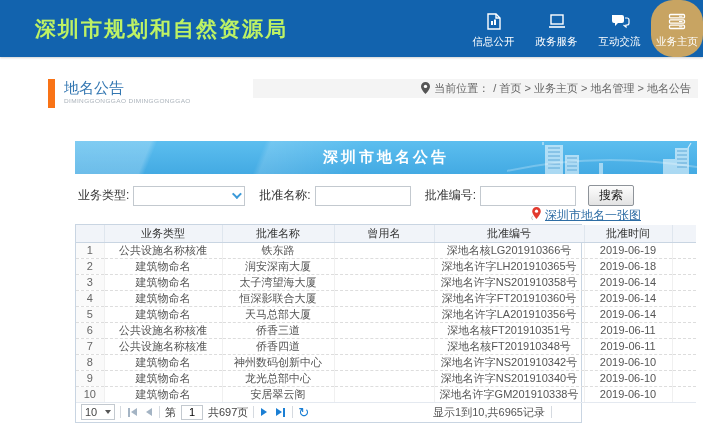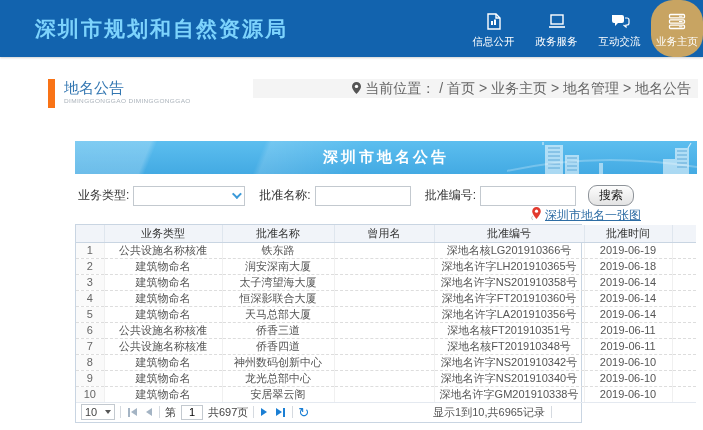--- a/index.html
+++ b/index.html
@@ -2,37 +2,37 @@
 <html><head>
 <meta charset="utf-8">
 <style>
   * { margin:0; padding:0; box-sizing:border-box; }
   html,body { width:703px; height:430px; background:#fff; overflow:hidden;
     font-family:"Liberation Sans","DejaVu Sans",sans-serif; }
 
   
   .header { height:57px; background:#1263AE; display:flex; align-items:stretch;
     box-shadow:0 1px 2px rgba(0,0,0,.18); }
-  .header-title { align-self:center; margin-left:35px; color:#7dd3fc; font-size:21px;
+  .header-title { align-self:center; margin-left:35px; color:#bef264; font-size:21px;
     font-weight:bold; letter-spacing:2px; font-family:"Liberation Serif","DejaVu Serif",serif; }
   .nav { margin-left:auto; display:flex; }
   .nav-item { width:63px; display:flex; flex-direction:column; align-items:center;
     justify-content:center; gap:4px; color:#fff; font-size:10.5px; cursor:pointer; padding-top:4px; }
   .nav-item.active { background:#C8A462; width:52px;border-radius:22px; }
   .nav-icon { width:20px; height:18px; display:flex; align-items:center; justify-content:center; }
 
   
   .crumb-row { margin-top:22px; display:flex; align-items:flex-start; }
   .sec-title-block { margin-left:48px; border-left:7px solid #f97316; padding-left:9px; }
   .sec-title { color:#3276B1; font-size:15px; line-height:17px; }
   .sec-sub { color:#AAB2BA; font-size:9px; letter-spacing:.5px;
     transform:scale(.72,.6); transform-origin:left top; white-space:nowrap; margin-top:2px; }
   .crumb-bar { margin-left:auto; margin-right:5px; width:445px; height:19px; background:#F4F4F4;
     display:flex; align-items:center; justify-content:flex-end; padding-right:7px;
-    font-size:14px; color:#666; gap:4px; }
+    font-size:11px; color:#666; gap:4px; }
   .crumb-bar .pin { flex:0 0 auto; }
 
   
   .banner { position:relative; margin:33px 6px 0 75px; width:622px; height:33px;
     background:linear-gradient(180deg,#5CBEEF 0%,#43AAE3 100%); overflow:hidden; }
   .banner::before { content:""; position:absolute; inset:0;
     background:linear-gradient(112deg, rgba(255,255,255,.22) 12%, rgba(255,255,255,0) 13%,
       rgba(255,255,255,0) 30%, rgba(255,255,255,.15) 31%, rgba(255,255,255,0) 46%); }
   .banner-title { position:absolute; left:0; right:0; top:0; bottom:0; display:flex;
     align-items:center; justify-content:center; color:#fff; font-size:15px; font-weight:bold;
@@ -44,21 +44,21 @@
     align-items:center; font-size:12px; color:#333; }
   .f-label { margin-right:4px; }
   .f-select { width:112px; height:20px; border:1px solid #C3C9CF; background:#fff;
     display:flex; align-items:center; justify-content:flex-end; padding-right:5px; cursor:pointer; }
   .chev { width:7px; height:7px; border-right:2px solid #3B9AD9; border-bottom:2px solid #3B9AD9;
     transform:rotate(45deg) translateY(-2px); }
   .f-input { width:96px; height:20px; border:1px solid #C3C9CF; background:#fff;
     font-size:12px; padding:0 4px; }
   .f-gap { width:14px; }
   .search-btn { margin-left:12px; height:21px; padding:0 10px; font-size:12px; color:#222;
-    border:1px solid #8E9399; border-radius:9px; cursor:pointer;
+    border:1px solid #8E9399; border-radius:2px; cursor:pointer;
     background:linear-gradient(180deg,#FDFDFD,#E3E3E3); }
 
   .maplink-row { margin-left:75px; width:622px; height:15px; margin-top:2px;
     display:flex; align-items:center; justify-content:flex-end; padding-right:56px; gap:3px; }
   .maplink { color:#2E6DA4; font-size:12px; text-decoration:underline; cursor:pointer; }
 
   
   .table-widget { margin-left:75px; margin-top:1px; width:507px; border:1px solid #C9D5E2; }
   table { width:100%; border-collapse:collapse; table-layout:fixed; font-size:11px; color:#555; }
   col.c-num{width:28px;} col.c-type{width:118px;} col.c-name{width:112px;}

